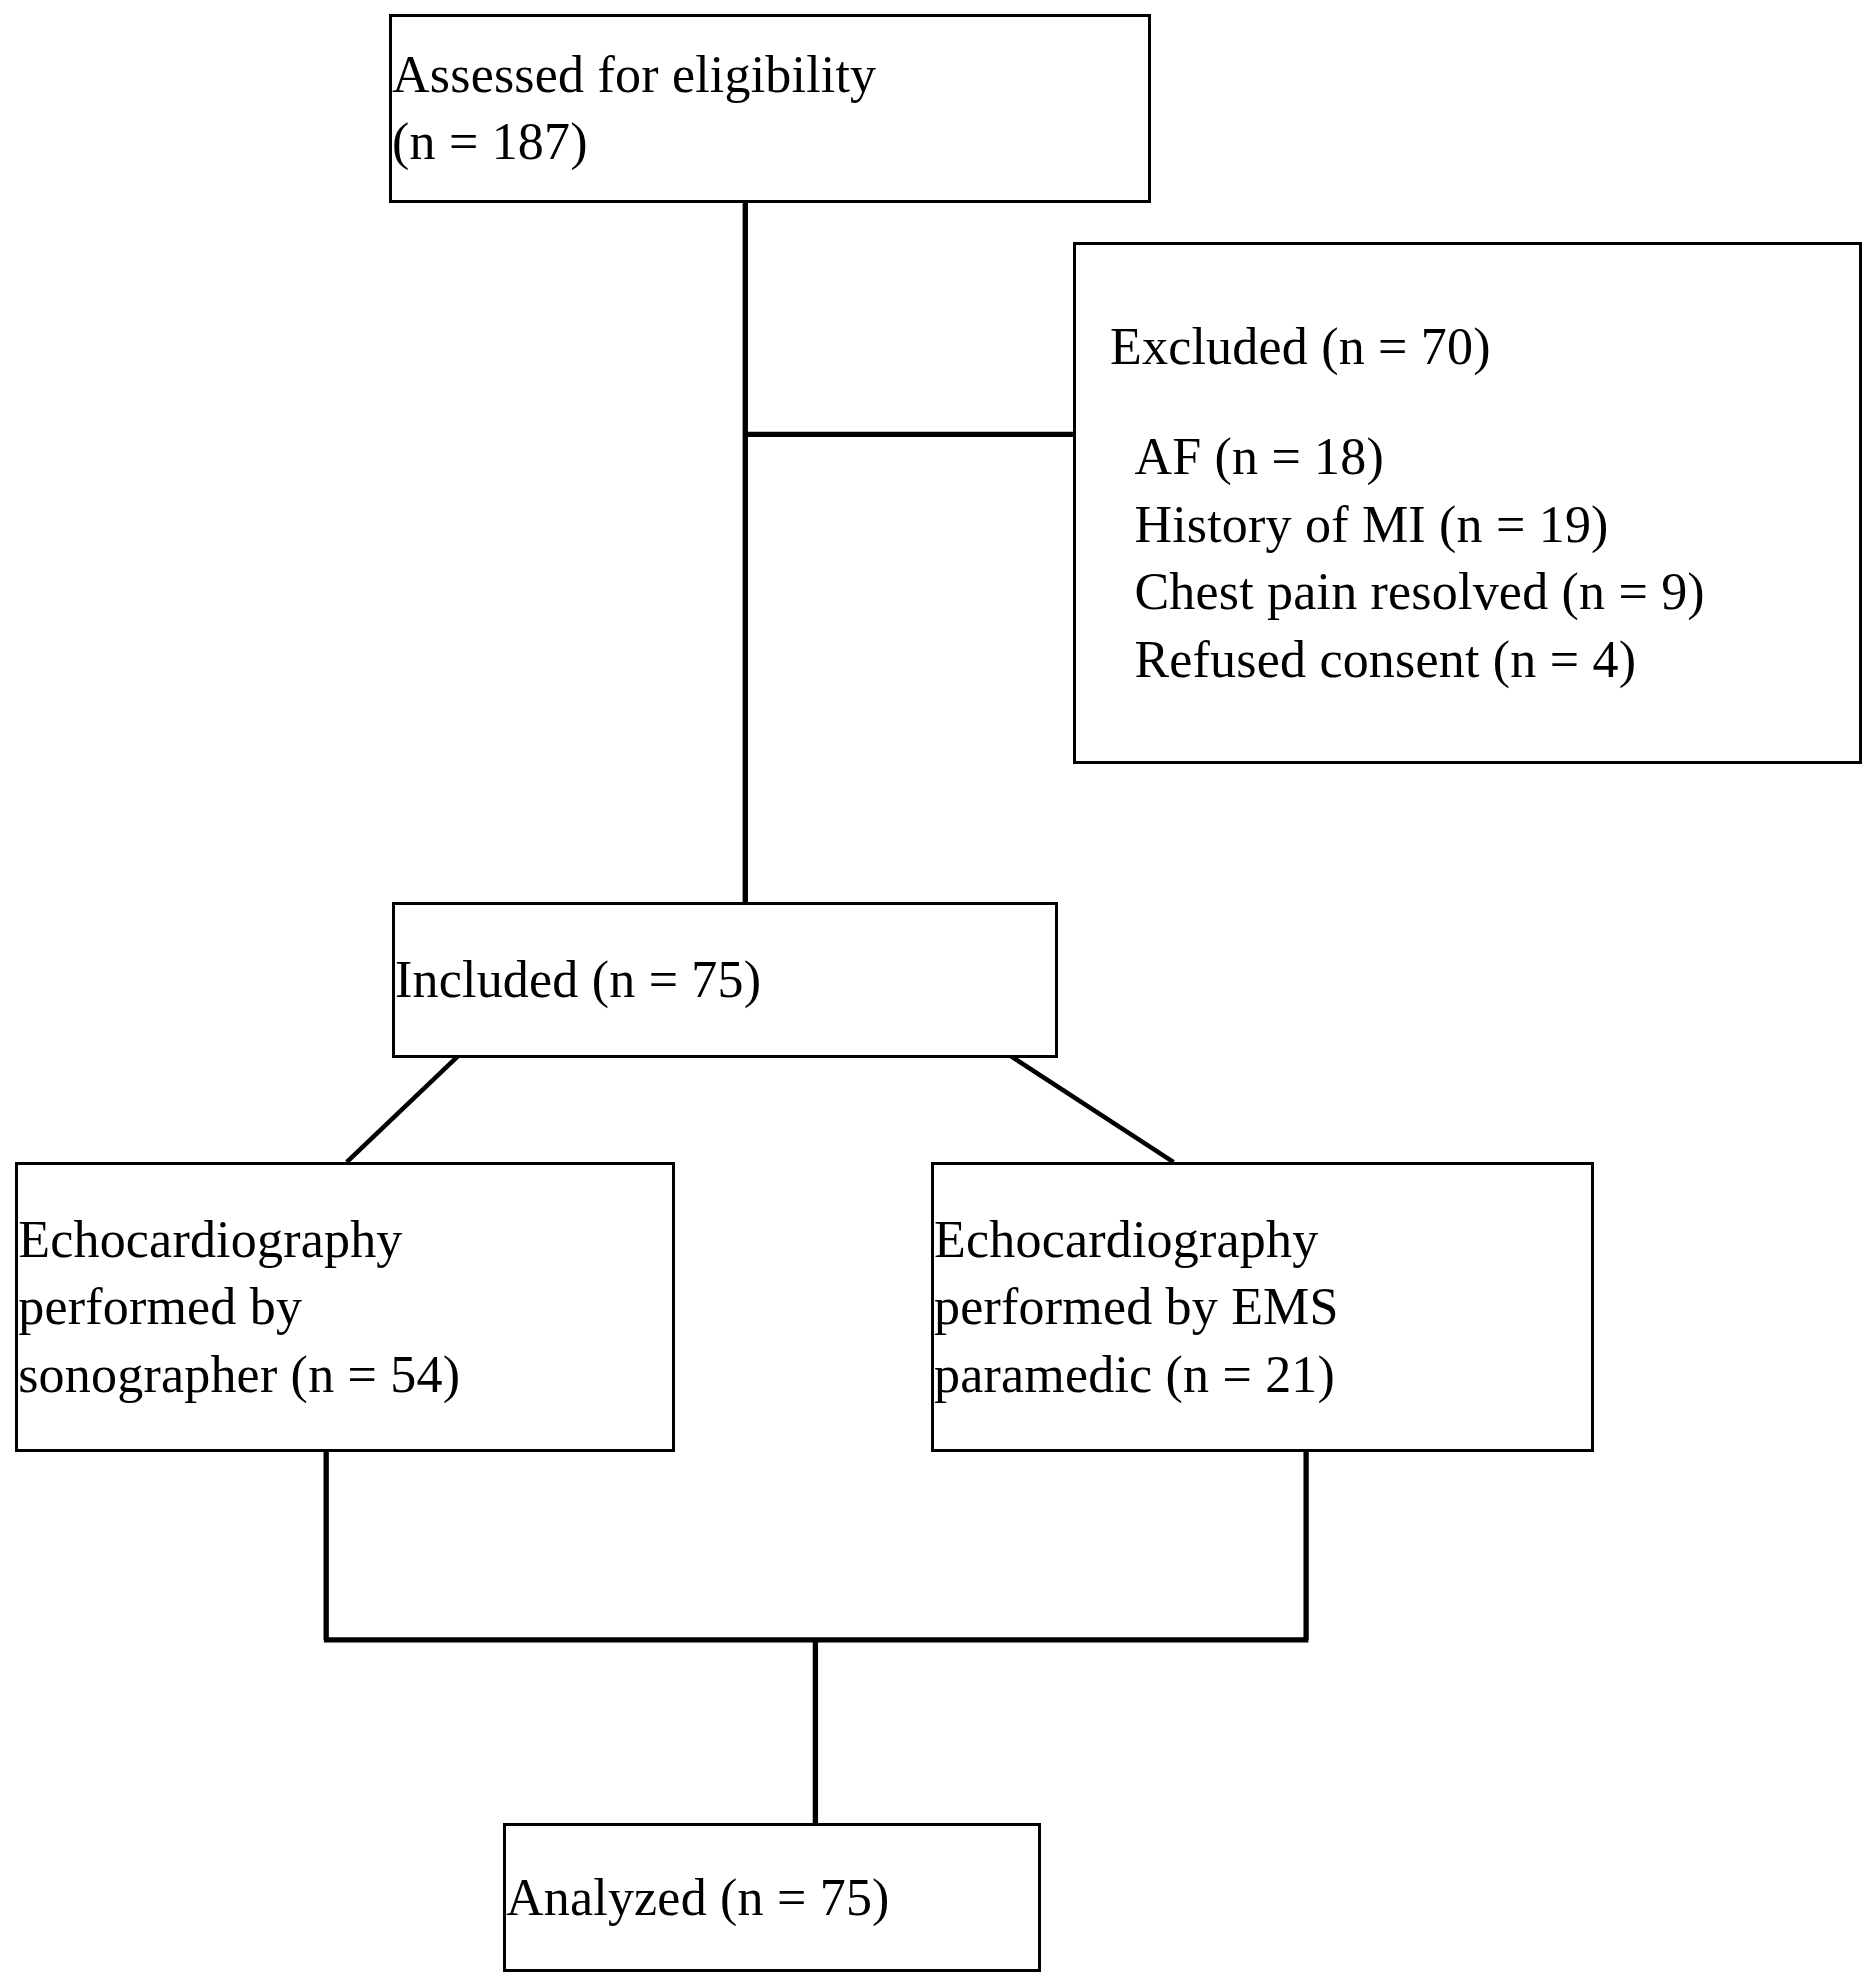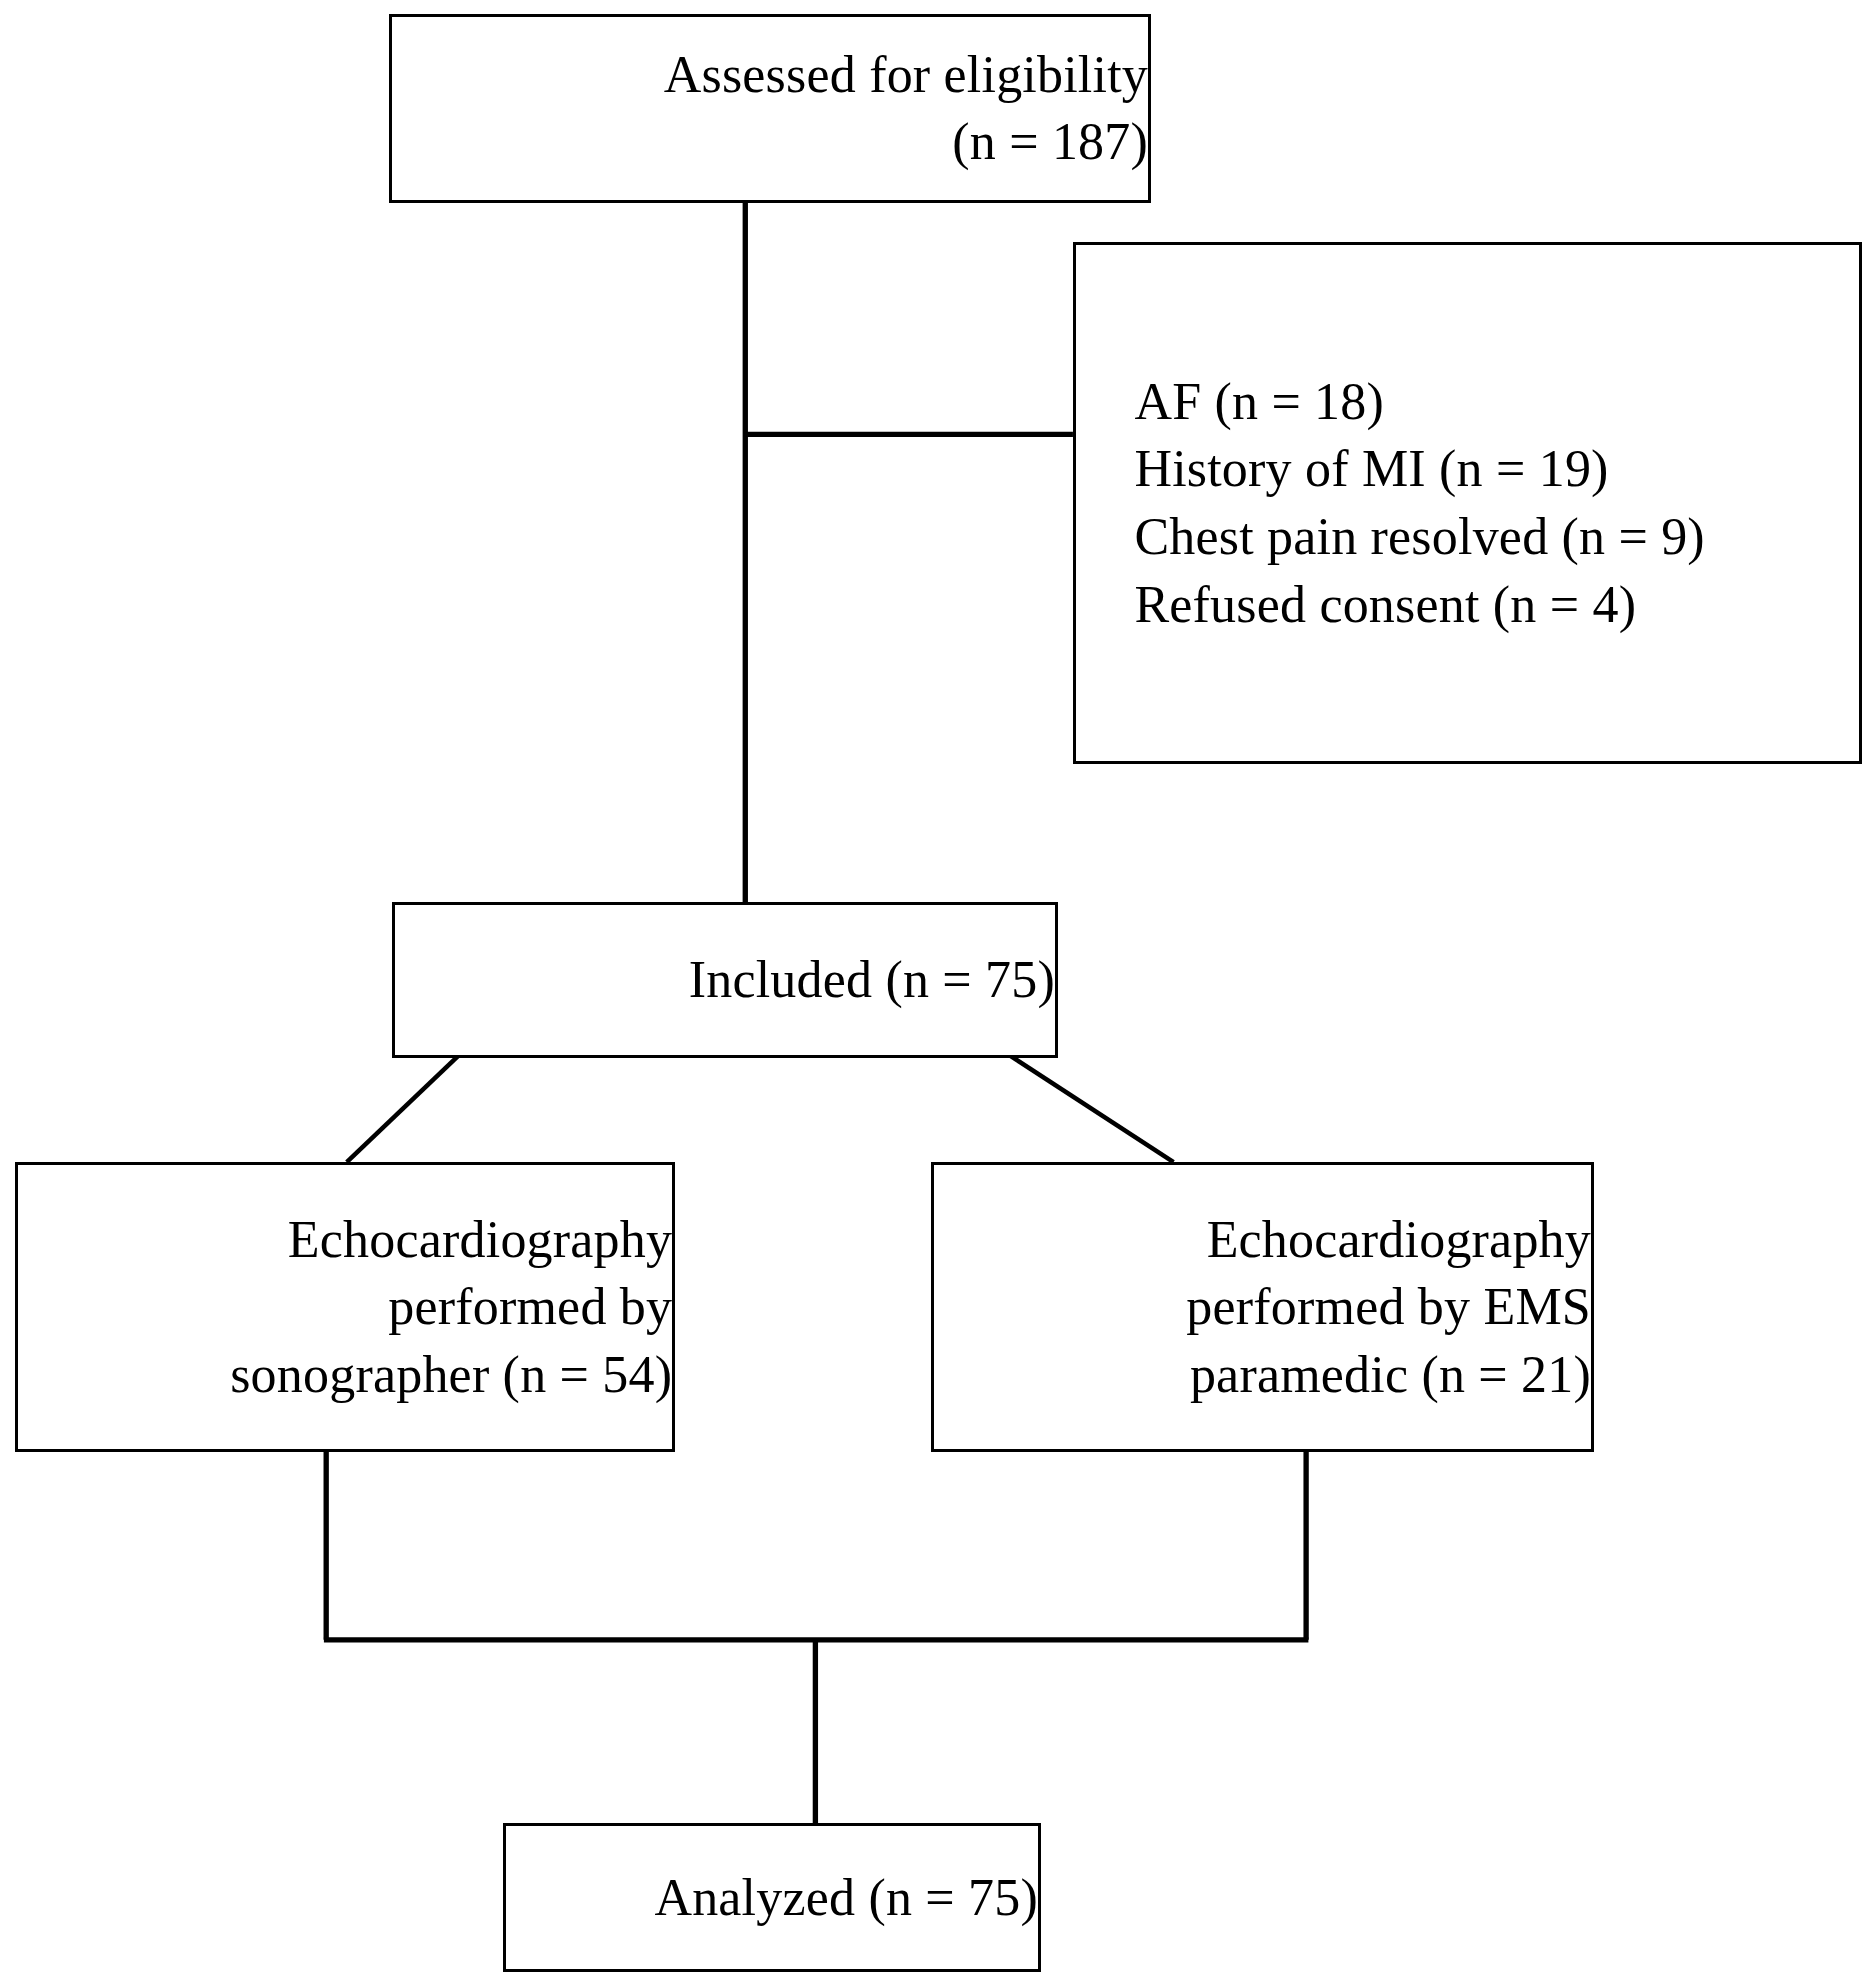--- a/index.html
+++ b/index.html
@@ -31,21 +31,21 @@
     border: 3.8px solid #000000;
     background: #ffffff;
     display: flex;
     flex-direction: column;
     justify-content: center;
     line-height: 1.30;
     font-size: 52px;
     letter-spacing: 0.2px;
   }
   .node.center-node {
-    align-items: flex-end;
+    align-items: flex-start;
     text-align: center;
   }
   .node.left-node {
     align-items: flex-start;
     text-align: left;
   }
   .node-line {
     display: block;
     white-space: pre;
   }
@@ -96,20 +96,21 @@
     <line x1="425" y1="2152" x2="1717" y2="2152" stroke="#000000" stroke-width="7"></line>
     <line x1="1070" y1="2152" x2="1070" y2="2393" stroke="#000000" stroke-width="7"></line>
   </svg>
 
   <div class="node center-node" id="node-assessed">
     <span class="node-line">Assessed for eligibility</span>
     <span class="node-line">(n = 187)</span>
   </div>
 
   <div class="node left-node" id="node-excluded">
+    <span class="node-line excl-title">Excluded (n = 70)</span>
     <span class="node-line excl-reason">AF (n = 18)</span>
     <span class="node-line excl-reason">History of MI (n = 19)</span>
     <span class="node-line excl-reason">Chest pain resolved (n = 9)</span>
     <span class="node-line excl-reason">Refused consent (n = 4)</span>
   </div>
 
   <div class="node center-node" id="node-included">
     <span class="node-line">Included (n = 75)</span>
   </div>
 

